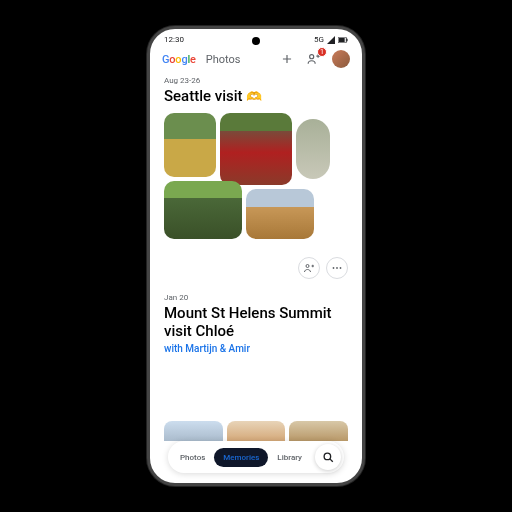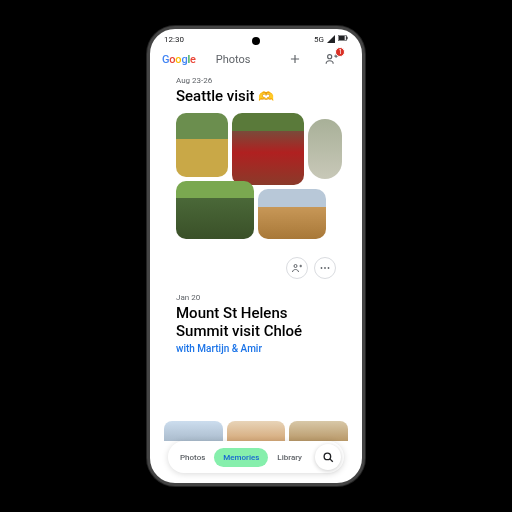--- a/index.html
+++ b/index.html
@@ -24,55 +24,55 @@
     }
     .statusbar {
       display: flex;
       justify-content: space-between;
       align-items: center;
       padding: 6px 14px 2px;
       font-size: 8px;
       font-weight: 400;
       color: #202124;
     }
-    .statusbar .right { display: flex; gap: 3px; align-items: flex-start; }
+    .statusbar .right { display: flex; gap: 3px; align-items: center; }
     .camera {
       position: absolute;
       top: 8px;
       left: 50%;
       transform: translateX(-50%);
       width: 8px; height: 8px;
       background: #000;
       border-radius: 50%;
     }
     .appbar {
       display: flex;
       align-items: center;
       padding: 4px 12px 6px;
-      gap: 18px;
+      gap: 8px;
     }
     .brand { font-size: 11px; font-weight: 500; letter-spacing: -0.2px; }
     .g-b { color:#4285F4; } .g-r{color:#EA4335;} .g-y{color:#FBBC05;} .g-g{color:#34A853;}
     .photos-word { color:#5f6368; font-size:11px; font-weight:400; margin-left:2px;}
     .appbar-spacer { flex: 1; }
     .icon-btn { color:#5f6368; padding:2px; display:flex; align-items:center; }
     .avatar {
       width: 18px; height: 18px; border-radius:50%;
       background: linear-gradient(135deg,#c97b5a,#8b5a3c);
       position: relative;
     }
     .badge {
       position:absolute; top:-3px; right:-3px;
       width:10px; height:10px; background:#d93025; color:#fff;
       border-radius:50%; font-size:7px; display:flex;
       align-items:center; justify-content:center;
       border:1px solid #fff;
     }
     .share-icon-wrap { position:relative; }
-    .content { padding: 0 26px; }
+    .content { padding: 0 14px; }
     .date { font-size: 8px; color:#5f6368; margin-top:2px; }
     .title { font-size: 15px; font-weight: 500; color:#000000; margin-top:2px; line-height:1.2; }
     .emoji { font-size:13px; }
     .collage {
       margin-top: 8px;
       height: 138px;
       position: relative;
     }
     .tile {
       position: absolute;
@@ -103,21 +103,21 @@
       background:#fff; border-radius:20px;
       box-shadow:0 1px 6px rgba(0,0,0,0.15);
       padding:3px;
       gap:0;
     }
     .nav-pill {
       font-size:8px; padding:5px 9px;
       border-radius:16px; color:#5f6368;
       font-weight:500;
     }
-    .nav-pill.active { background:#86efac; color:#1967d2; }
+    .nav-pill.active { background:#0f172a; color:#1967d2; }
     .search-fab {
       width:26px; height:26px; border-radius:50%;
       background:#fff; box-shadow:0 1px 4px rgba(0,0,0,0.2);
       display:flex; align-items:center; justify-content:center;
       margin-left:4px; color:#202124;
     }
     .peek {
       position:absolute; bottom:42px; left:14px; right:14px;
       height:20px; display:flex; gap:4px;
     }

